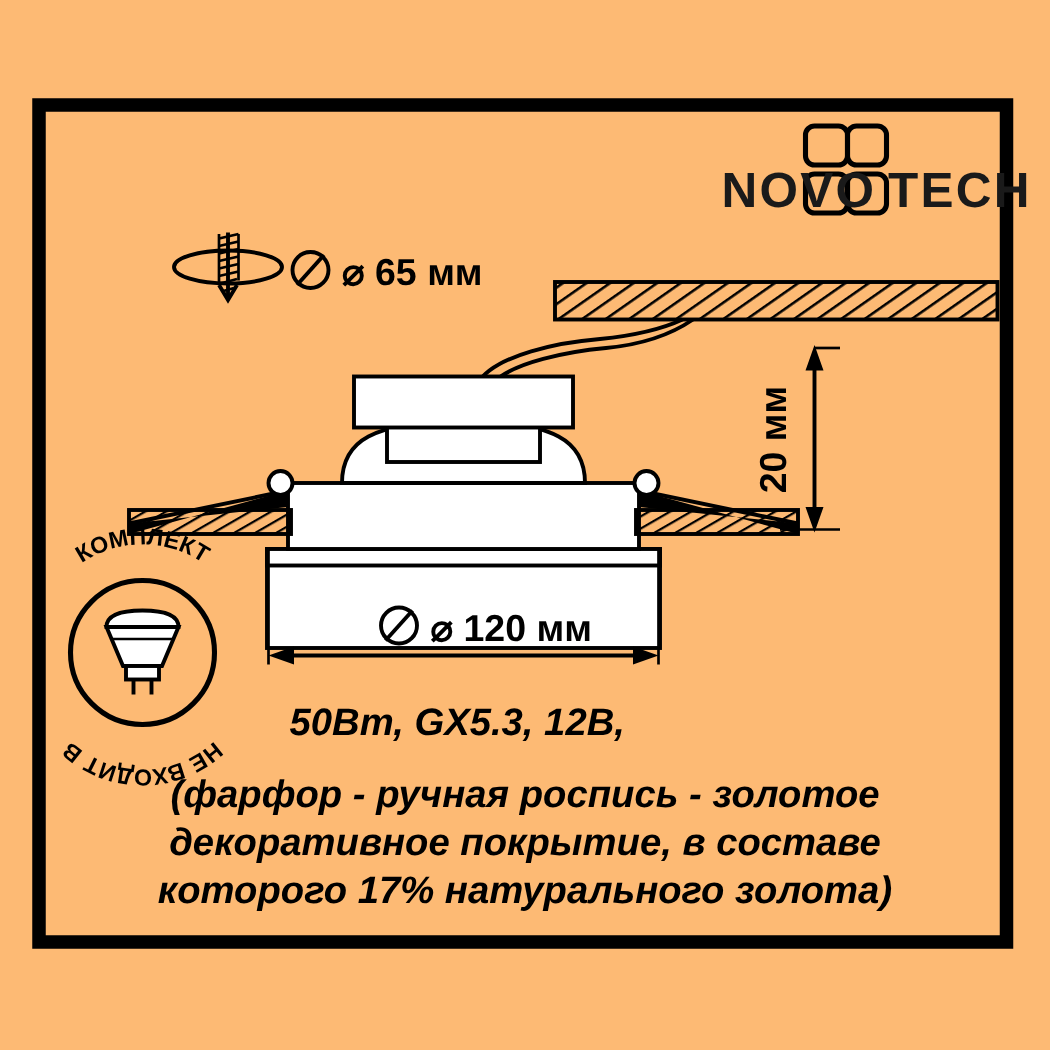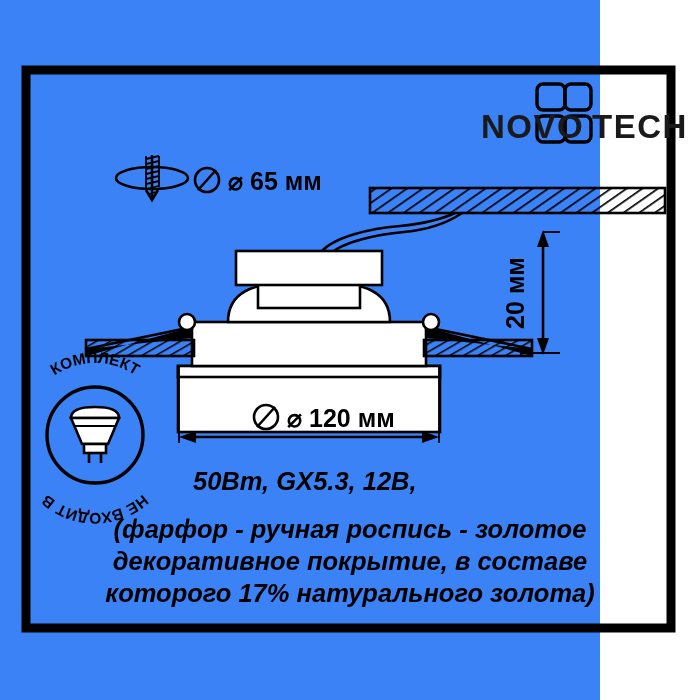--- a/index.html
+++ b/index.html
@@ -11,23 +11,23 @@
     width: 700px;
     height: 700px;
     overflow: hidden;
     font-family: "Liberation Sans", sans-serif;
     position: relative;
   }
   #page {
     position: absolute;
     left: 0;
     top: 0;
-    width: 600px;
+    width: 700px;
     height: 700px;
-    background: #3b82f6;
+    background: #fdba74;
   }
   #drawing {
     position: absolute;
     left: 0;
     top: 0;
   }
   .frame-rect {
     fill: none;
     stroke: #000000;
     stroke-width: 9;

